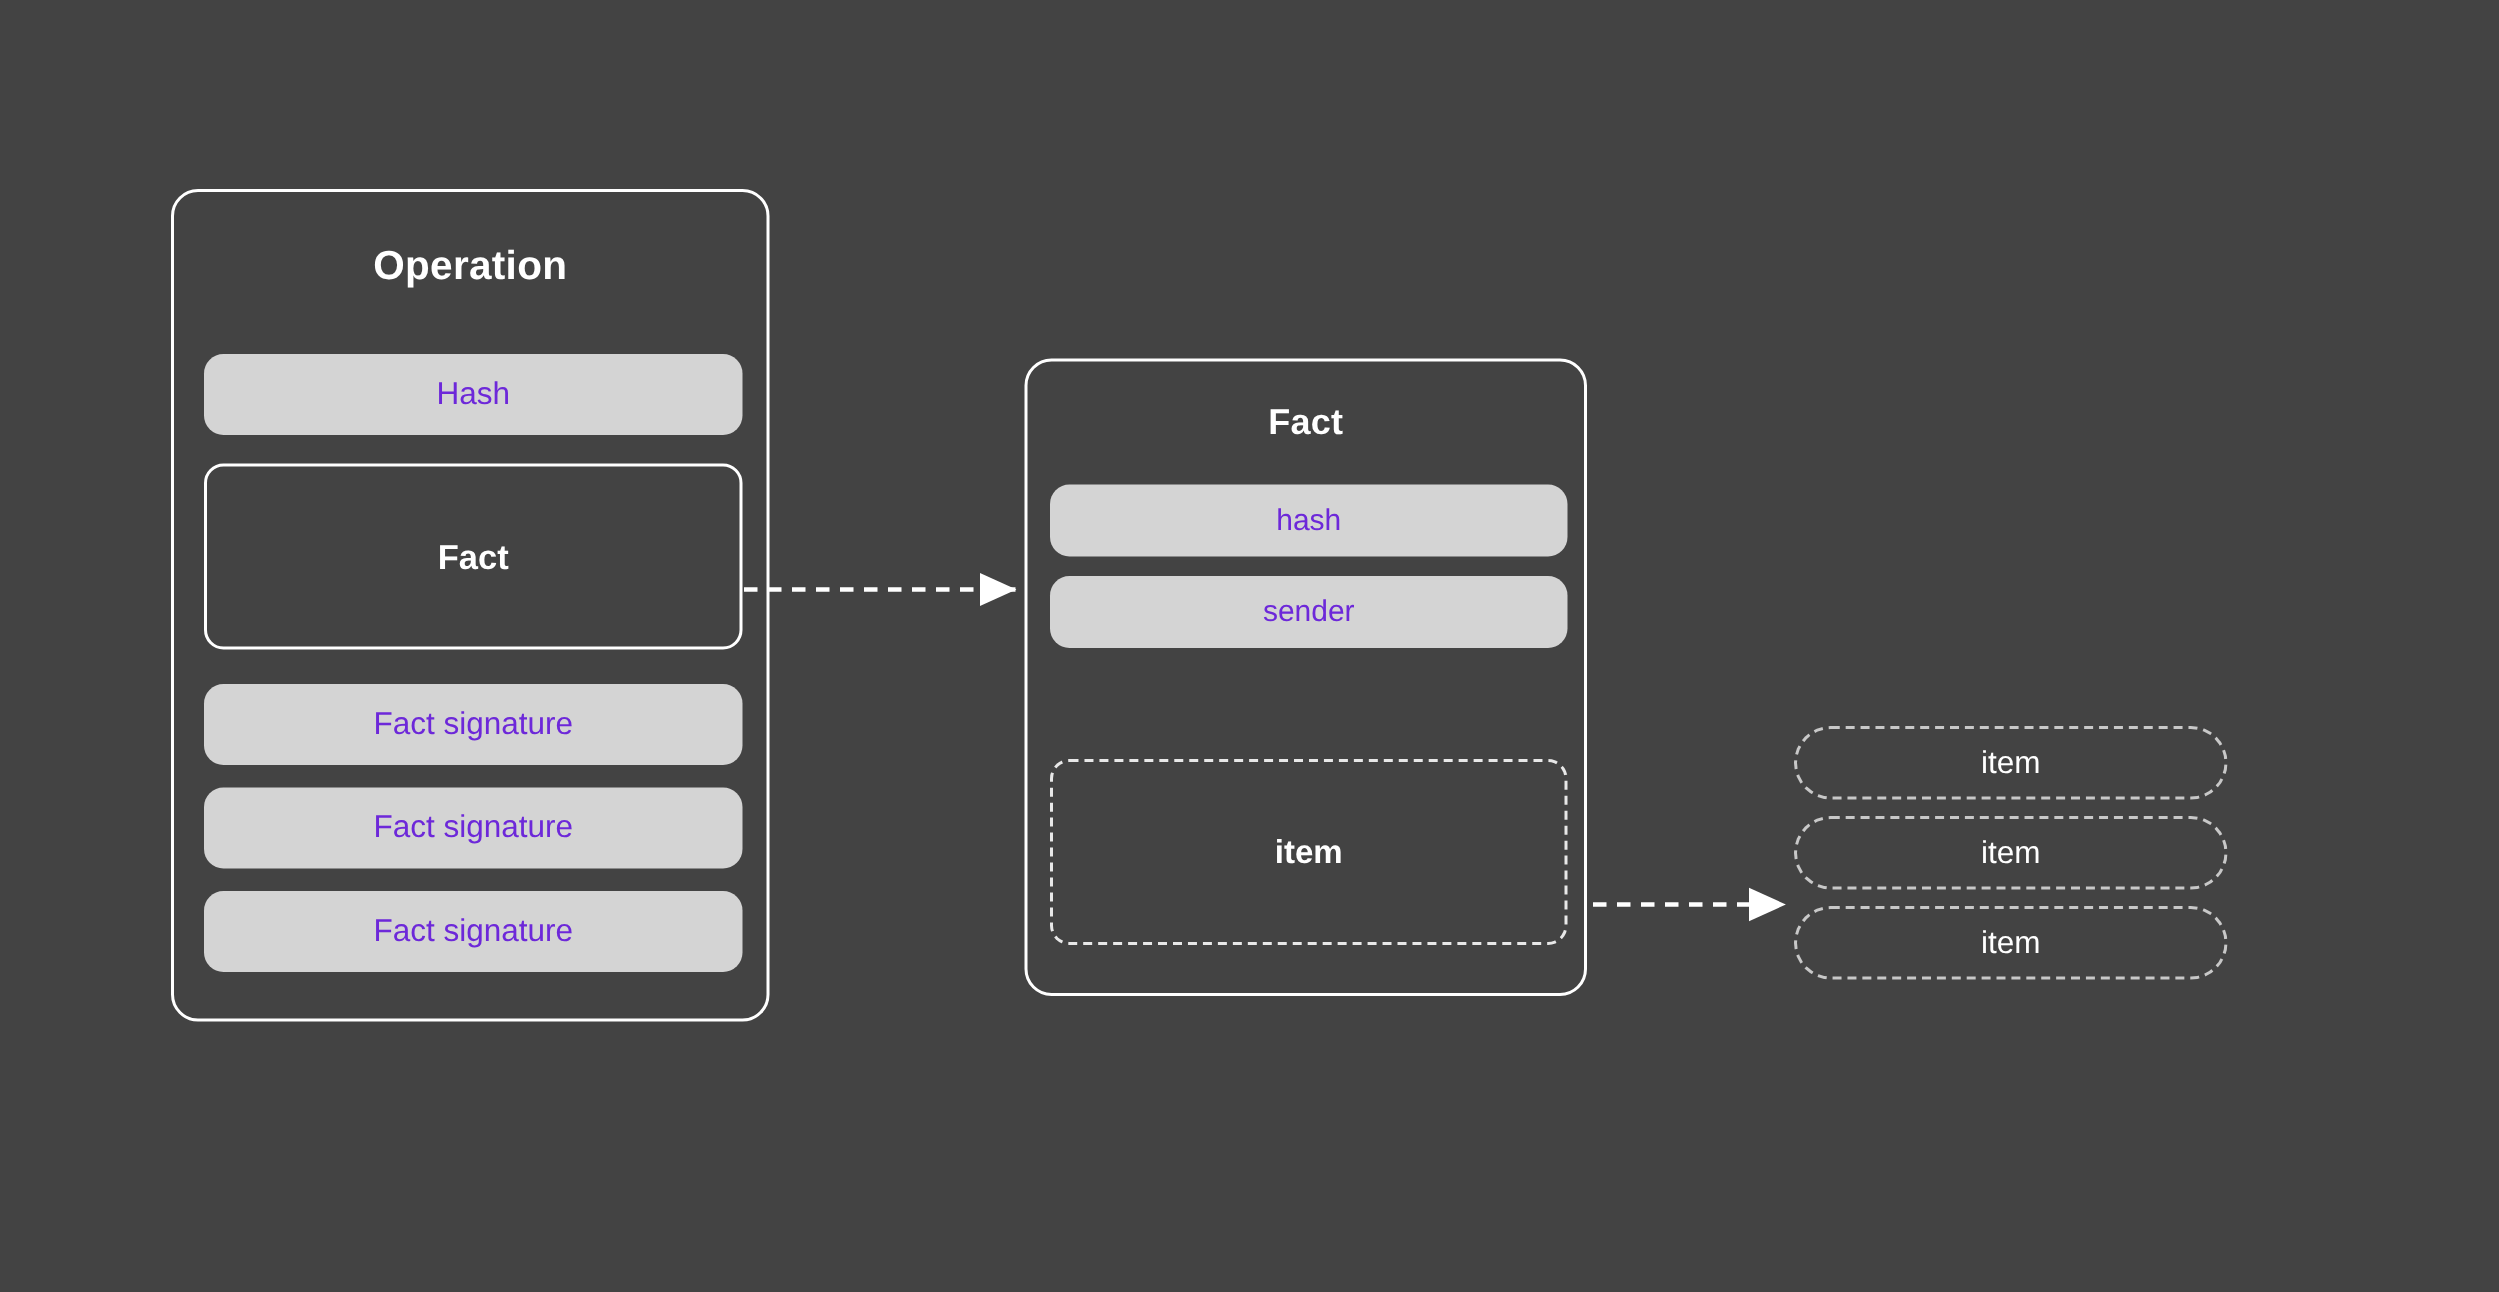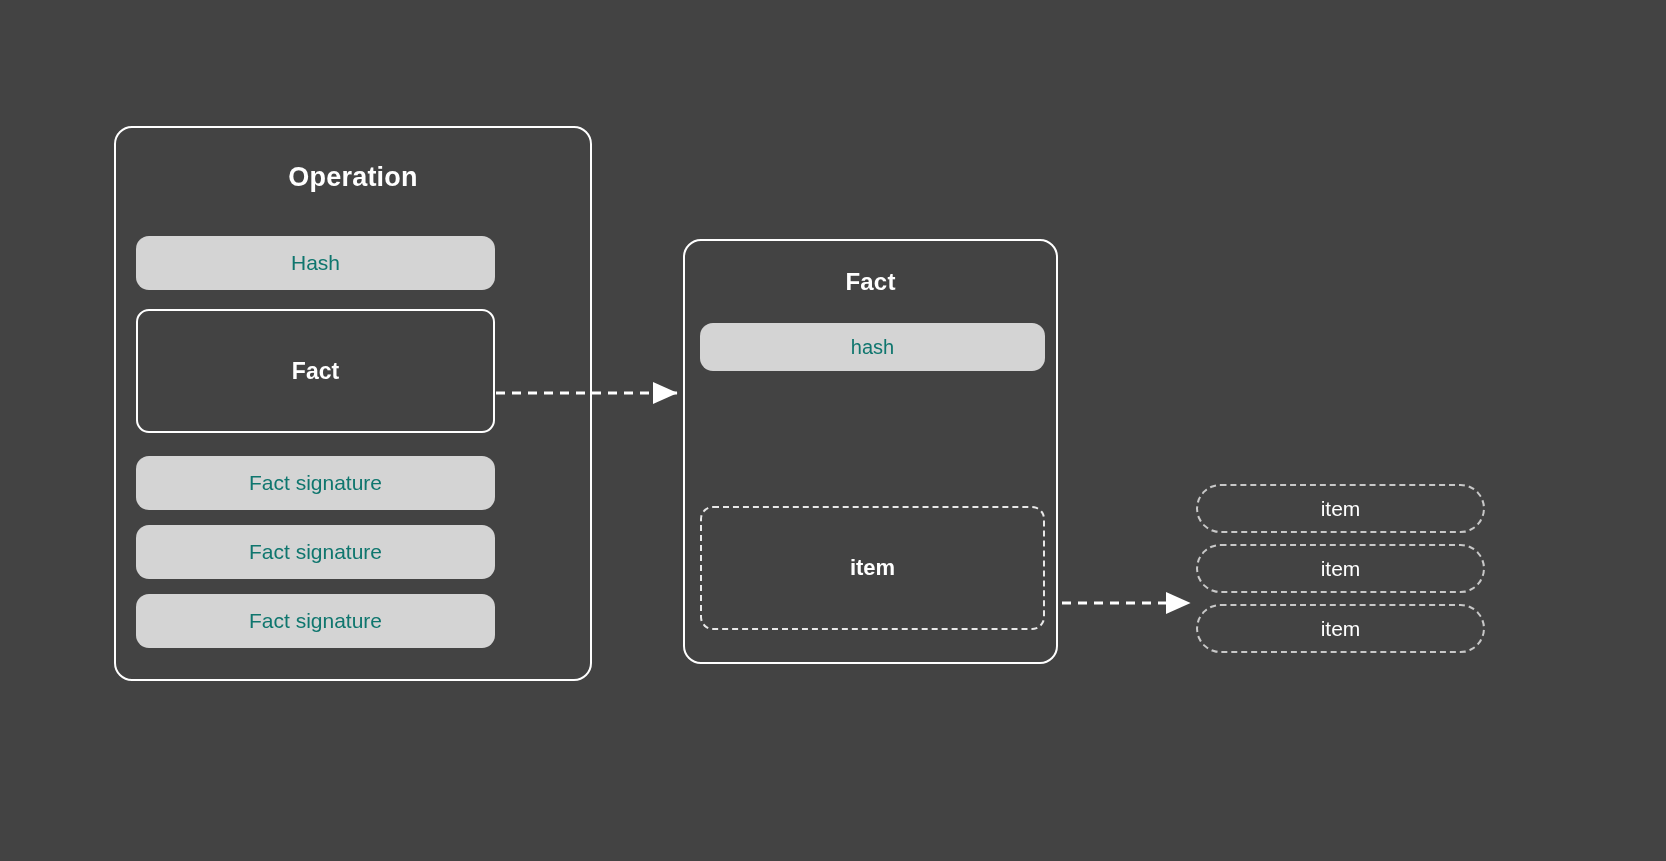--- a/index.html
+++ b/index.html
@@ -37,21 +37,21 @@
     text-align: center;
     color: #ffffff;
     font-weight: bold;
     letter-spacing: .2px;
   }
 
   
   #operation-node {
     left: 114px;
     top: 126px;
-    width: 478px;
+    width: 399px;
     height: 555px;
   }
   #operation-title {
     top: 34px;
     font-size: 27px;
   }
 
   
   #fact-node {
     left: 683px;
@@ -63,21 +63,21 @@
     top: 27px;
     font-size: 24px;
   }
 
   
   .field {
     position: absolute;
     box-sizing: border-box;
     background: #d4d4d4;
     border-radius: 12px;
-    color: #0f766e;
+    color: #6d28d9;
     display: flex;
     align-items: center;
     justify-content: center;
     font-size: 21px;
   }
   #operation-node .field {
     left: 20px;
     width: 359px;
     height: 54px;
     border-radius: 13px;
@@ -191,20 +191,21 @@
     <div class="field" id="op-field-sig-2">Fact signature</div>
 
     <div class="field" id="op-field-sig-3">Fact signature</div>
   </div>
 
   <div class="node" id="fact-node">
     <div class="node-title" id="fact-title">Fact</div>
 
     <div class="field" id="fact-field-hash">hash</div>
 
+    <div class="field" id="fact-field-sender">sender</div>
 
 
     <div id="fact-sub-item">item</div>
   </div>
 
   <div class="item-pill" id="item-pill-1">item</div>
 
   <div class="item-pill" id="item-pill-2">item</div>
 
   <div class="item-pill" id="item-pill-3">item</div>

